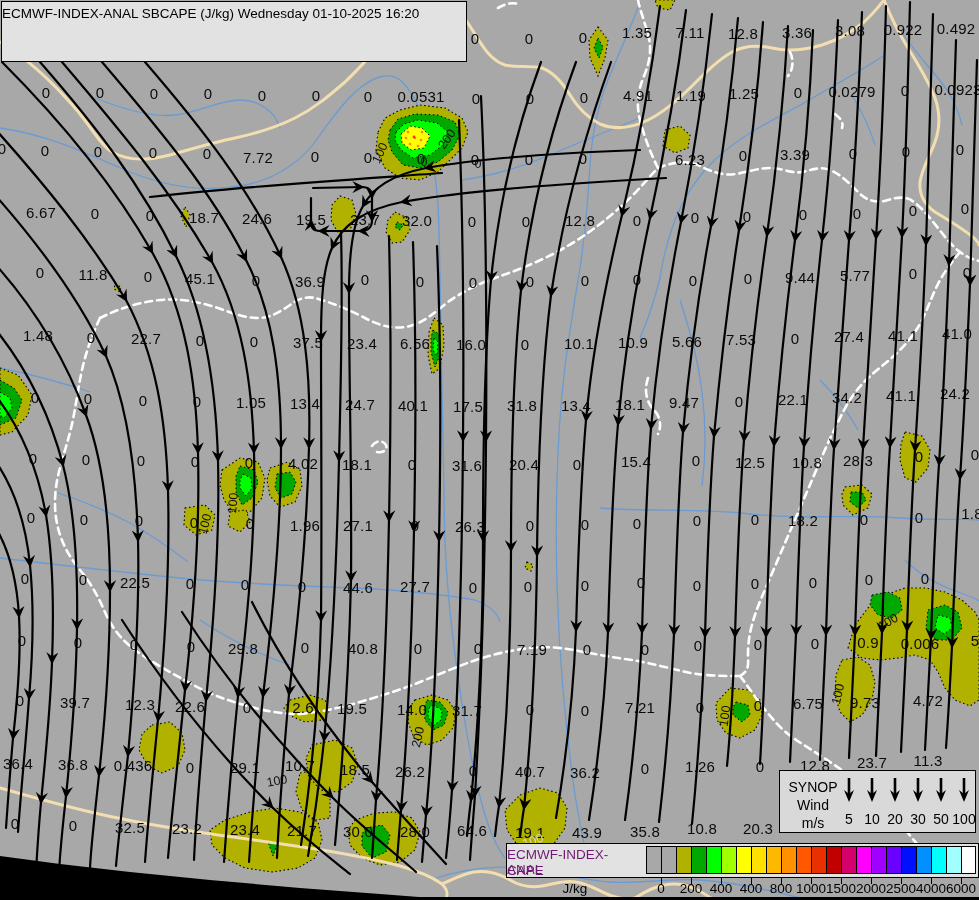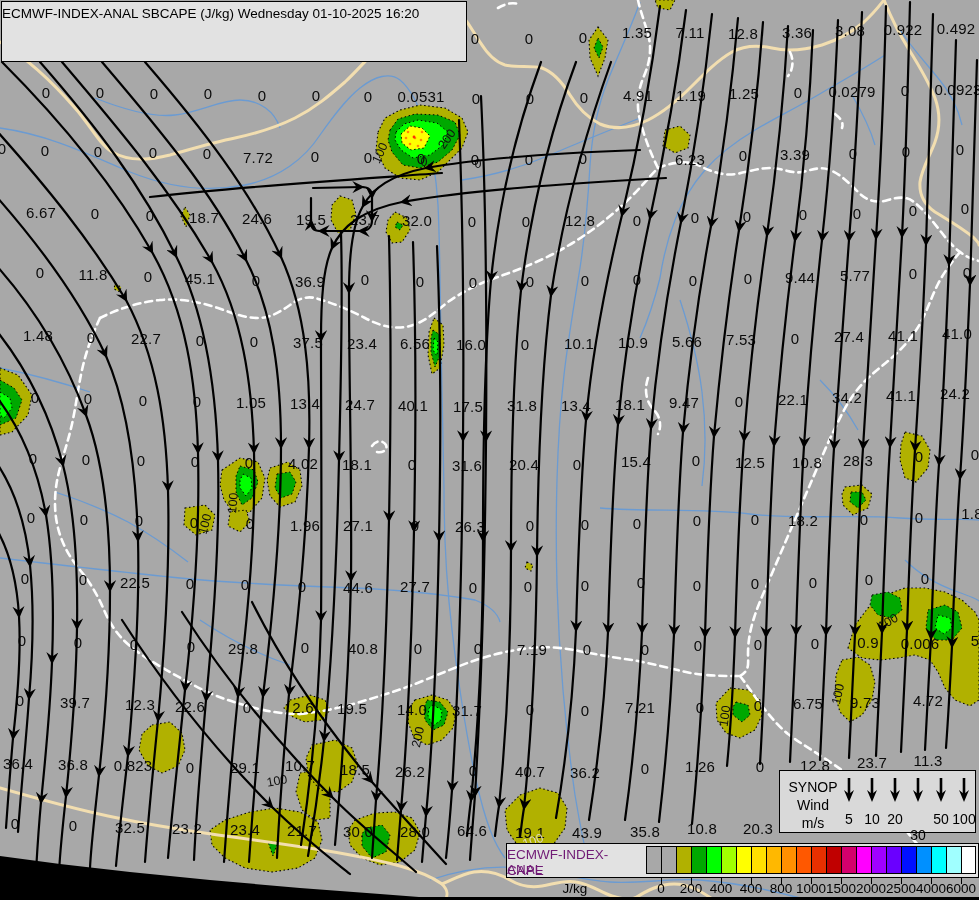--- a/index.html
+++ b/index.html
@@ -377,21 +377,21 @@
       <div class="station" style="left: 530px; top: 709px;">0</div>
       <div class="station" style="left: 585px; top: 710px;">0</div>
       <div class="station" style="left: 640px; top: 707px;">7.21</div>
       <div class="station" style="left: 700px; top: 707px;">0</div>
       <div class="station" style="left: 758px; top: 705px;">0</div>
       <div class="station" style="left: 808px; top: 703px;">6.75</div>
       <div class="station" style="left: 865px; top: 702px;">9.73</div>
       <div class="station" style="left: 928px; top: 700px;">4.72</div>
       <div class="station" style="left: 18px; top: 763px;">36.4</div>
       <div class="station" style="left: 73px; top: 764px;">36.8</div>
-      <div class="station" style="left: 133px; top: 765px;">0.823</div>
+      <div class="station" style="left: 133px; top: 765px;">0.436</div>
       <div class="station" style="left: 190px; top: 767px;">0</div>
       <div class="station" style="left: 245px; top: 767px;">29.1</div>
       <div class="station" style="left: 300px; top: 765px;">10.7</div>
       <div class="station" style="left: 355px; top: 769px;">18.5</div>
       <div class="station" style="left: 410px; top: 771px;">26.2</div>
       <div class="station" style="left: 473px; top: 770px;">0</div>
       <div class="station" style="left: 530px; top: 771px;">40.7</div>
       <div class="station" style="left: 585px; top: 772px;">36.2</div>
       <div class="station" style="left: 645px; top: 768px;">0</div>
       <div class="station" style="left: 700px; top: 766px;">1.26</div>
@@ -507,21 +507,21 @@
         <div class="wspeed" style="left: 92px;">10</div>
         <div class="warrow" style="left: 109px;"><svg width="12" height="26">
             <line x1="6" y1="1" x2="6" y2="17" stroke="#000" stroke-width="2.6"></line>
             <polygon points="1,13 6,25 11,13 6,17" fill="#000"></polygon>
           </svg></div>
         <div class="wspeed" style="left: 115px;">20</div>
         <div class="warrow" style="left: 132px;"><svg width="12" height="26">
             <line x1="6" y1="1" x2="6" y2="17" stroke="#000" stroke-width="2.6"></line>
             <polygon points="1,13 6,25 11,13 6,17" fill="#000"></polygon>
           </svg></div>
-        <div class="wspeed" style="left: 138px; margin-top: 16px;">30</div>
+        <div class="wspeed" style="left: 138px;">30</div>
         <div class="warrow" style="left: 155px;"><svg width="12" height="26">
             <line x1="6" y1="1" x2="6" y2="17" stroke="#000" stroke-width="2.6"></line>
             <polygon points="1,13 6,25 11,13 6,17" fill="#000"></polygon>
           </svg></div>
         <div class="wspeed" style="left: 161px;">50</div>
         <div class="warrow" style="left: 178px;"><svg width="12" height="26">
             <line x1="6" y1="1" x2="6" y2="17" stroke="#000" stroke-width="2.6"></line>
             <polygon points="1,13 6,25 11,13 6,17" fill="#000"></polygon>
           </svg></div>
         <div class="wspeed" style="left: 184px;">100</div>

